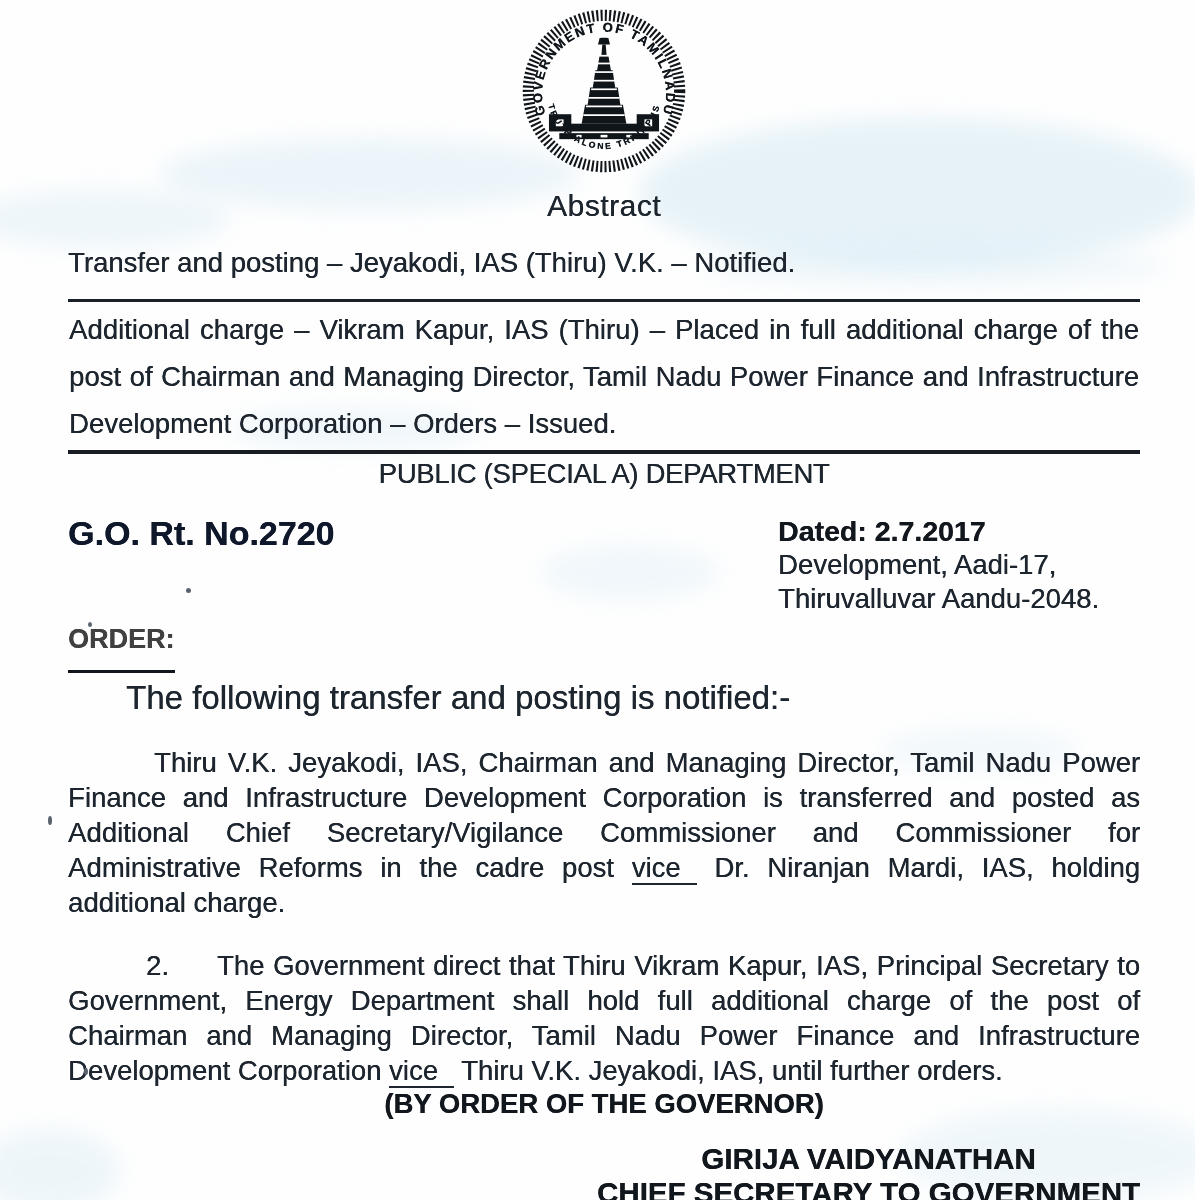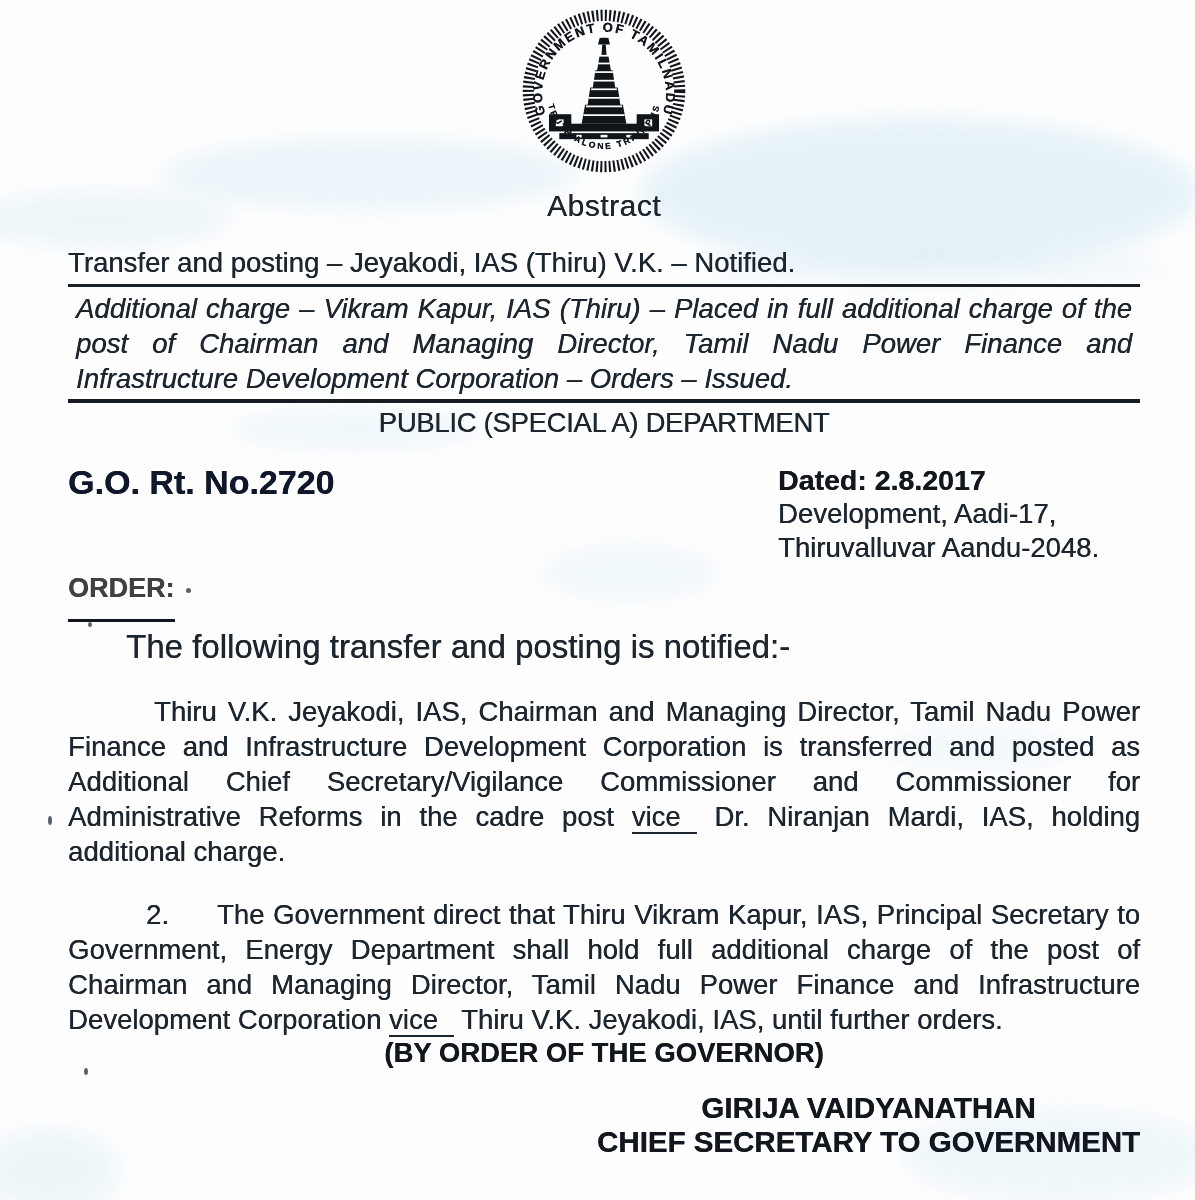--- a/index.html
+++ b/index.html
@@ -14,24 +14,24 @@
   }
   .blob{position:absolute;z-index:1;border-radius:50%;filter:blur(11px);background:#cfe7f2;}
   .speck{position:absolute;z-index:3;background:#5a636d;border-radius:50%;}
   .content{position:relative;z-index:2;padding:0 55px 0 68px;}
 
   .emblem-wrap{margin:5px auto 0;width:172px;height:172px;}
   .abstract{margin-top:12px;text-align:center;font-size:30px;letter-spacing:0.5px;}
 
   .subject-line1{
     margin-top:24px;font-size:27.5px;
-    padding-bottom:5px;border-bottom:3px solid #1a2027;
+    padding-bottom:20px;border-bottom:3px solid #1a2027;
   }
   .subject-para{
-    margin:4px 8px 0;font-size:27.5px;line-height:35px;text-align:justify;font-style:italic;
+    margin:4px 1px 0;font-size:27.5px;line-height:47px;text-align:justify;
   }
   .rule{margin-top:3px;border-top:4px solid #171d23;height:0;}
   .department{margin-top:4px;text-align:center;font-size:27.5px;letter-spacing:-0.3px;}
 
   .go-row{margin-top:24px;display:flex;align-items:flex-start;}
   .go-number{flex:1;font-weight:700;font-size:34px;color:#0f172a;}
   .date-block{width:362px;font-size:27.5px;line-height:34px;}
   .dated{font-weight:700;font-size:28.5px;color:#12171d;}
 
   .order-heading{margin-top:8px;}
@@ -130,21 +130,21 @@
 
     <p class="subject-para">Additional charge – Vikram Kapur, IAS (Thiru) – Placed in full additional charge of the post of Chairman and Managing Director, Tamil Nadu Power Finance and Infrastructure Development Corporation – Orders – Issued.</p>
 
     <div class="rule"></div>
 
     <div class="department">PUBLIC (SPECIAL A) DEPARTMENT</div>
 
     <div class="go-row">
       <div class="go-number">G.O. Rt. No.2720</div>
       <div class="date-block">
-        <div class="dated">Dated: 2.8.2017</div>
+        <div class="dated">Dated: 2.7.2017</div>
         <div>Development, Aadi-17,</div>
         <div>Thiruvalluvar Aandu-2048.</div>
       </div>
     </div>
 
     <div class="order-heading">
       <span>ORDER:</span>
     </div>
 
     <p class="intro">The following transfer and posting is notified:-</p>

